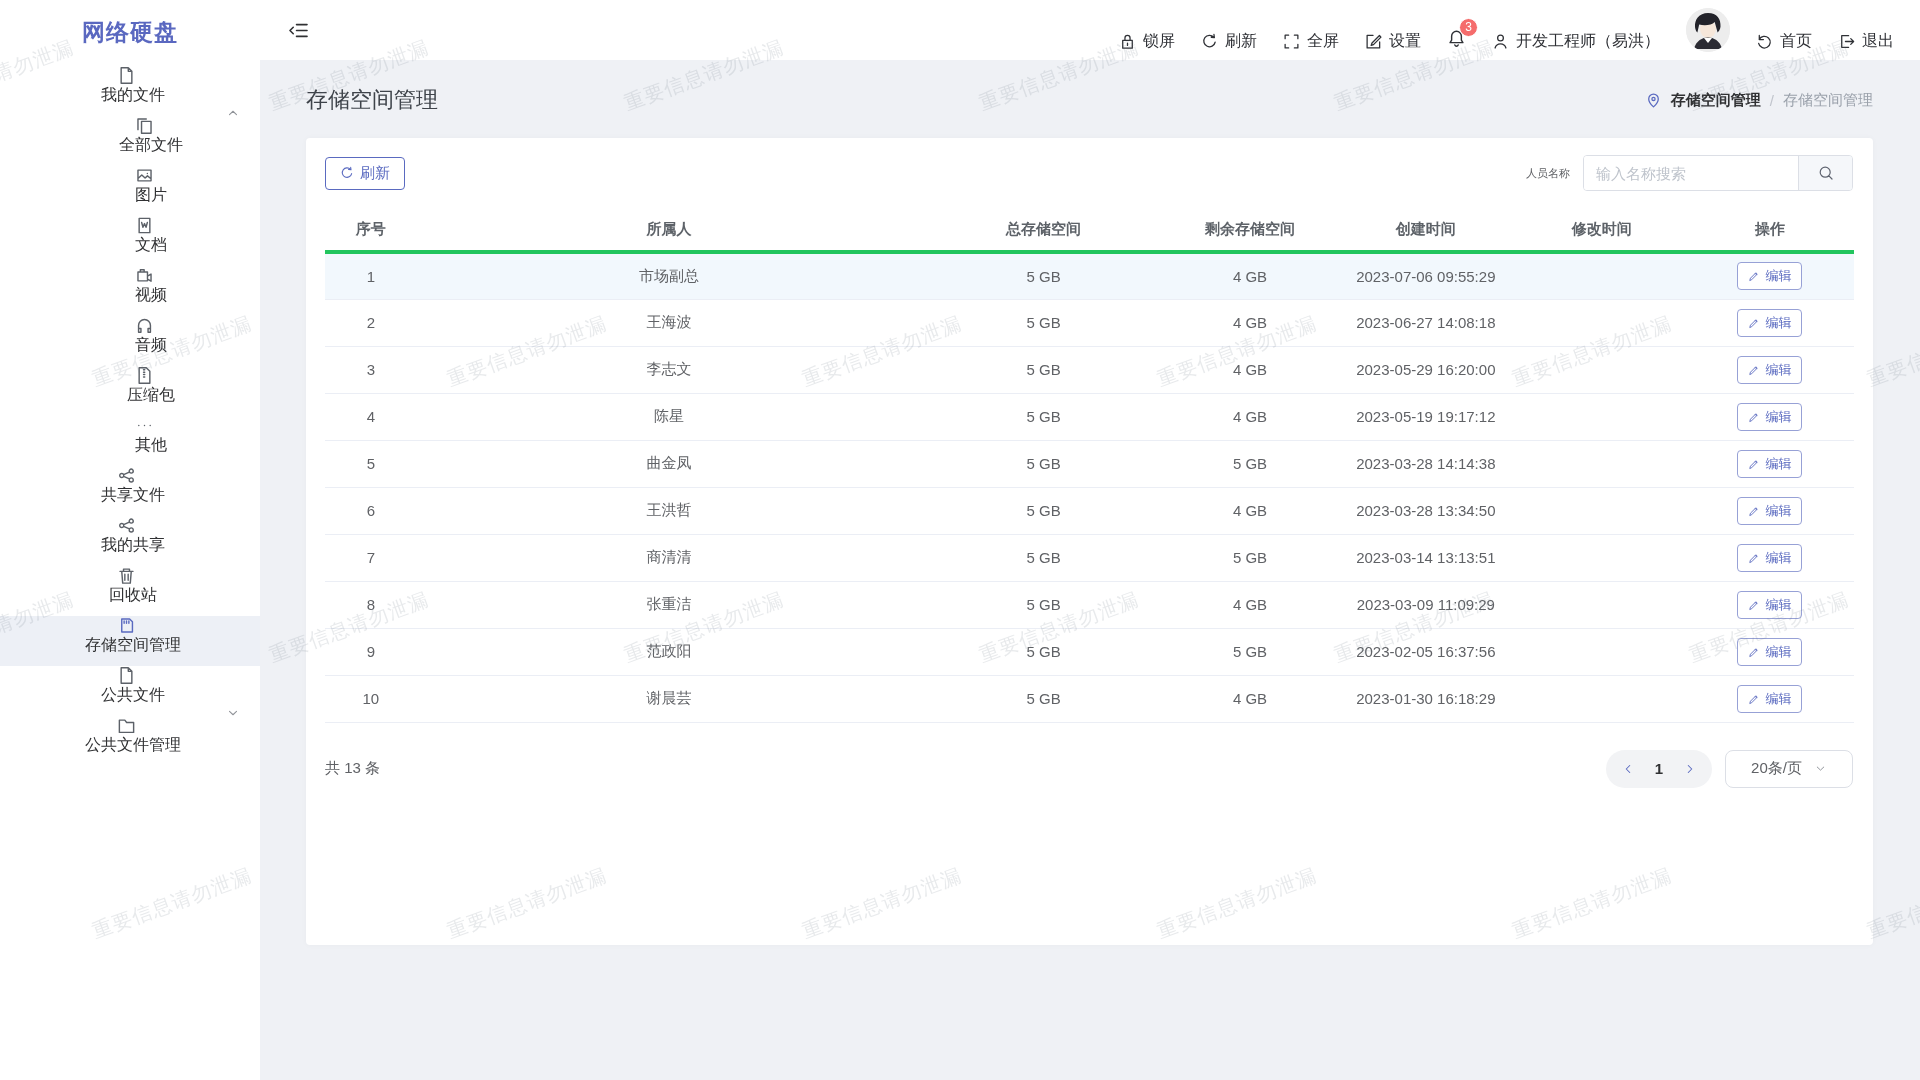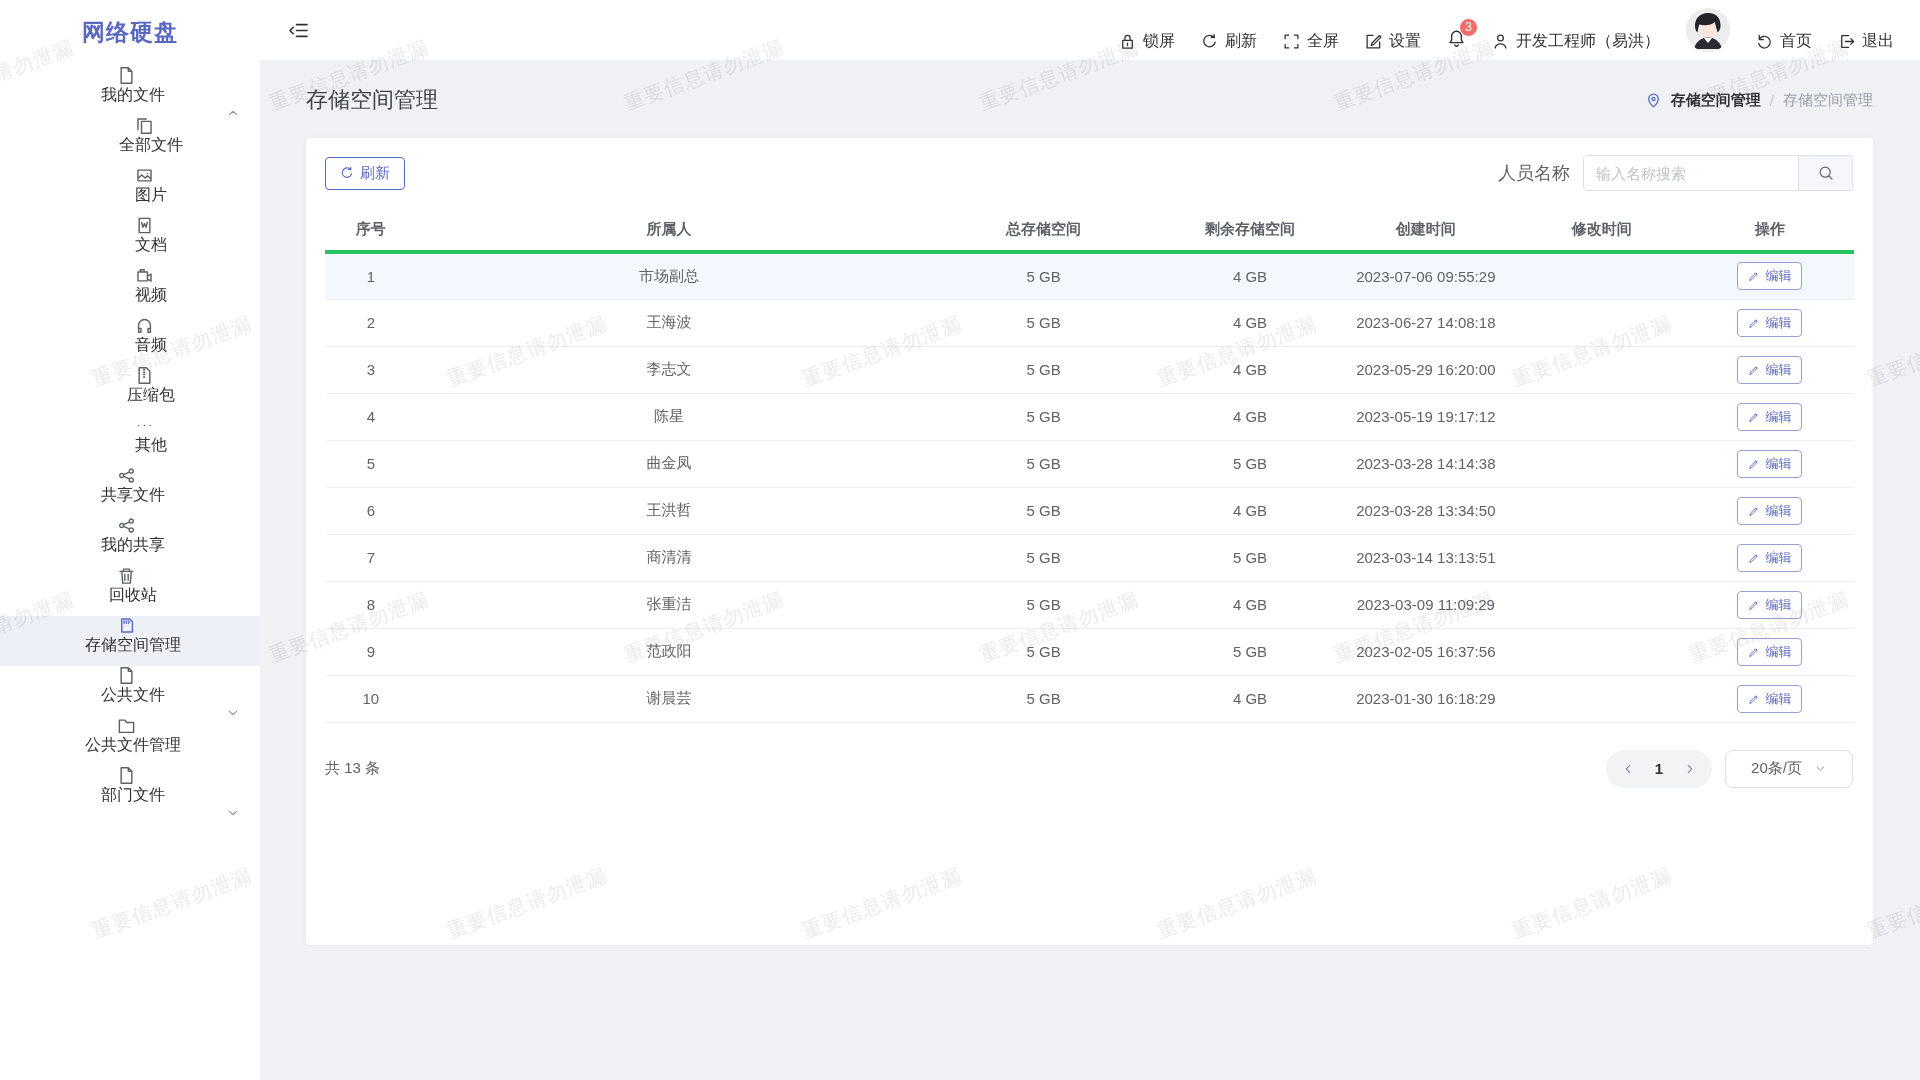--- a/index.html
+++ b/index.html
@@ -54,21 +54,21 @@
 
   
   .card { margin:0 47px 0 46px; background:#fff; border-radius:4px; height:807px;
           box-shadow:0 0 6px rgba(0,0,0,0.03); display:flex; flex-direction:column; }
   .toolbar { display:flex; align-items:center; justify-content:space-between; padding:17px 20px 13px 19px; }
   .btn-refresh { display:inline-flex; align-items:center; gap:6px; height:33px; padding:0 14px;
                  background:#fff; border:1px solid #5a6ac0; border-radius:4px; color:#5a6ac0;
                  font-size:15px; cursor:pointer; font-family:inherit; }
   .btn-refresh [data-icon] { font-size:14px; }
   .search { display:flex; align-items:center; }
-  .search label { font-size:18px; color:#606266; margin-right:13px; }
+  .search label { font-size:11px; color:#606266; margin-right:13px; }
   .search-box { display:flex; height:36px; border:1px solid #dcdfe6; border-radius:4px; overflow:hidden; background:#fff; }
   .search-box input { width:214px; border:none; outline:none; padding:0 12px; font-size:15px;
                       color:#4d7c0f; font-family:inherit; }
   .search-box input::placeholder { color:#bfc4cc; }
   .search-btn { width:54px; background:#f5f7fa; border:none; border-left:1px solid #dcdfe6;
                 color:#5f6470; font-size:16px; cursor:pointer; display:flex; align-items:center; justify-content:center; }
 
   
   table { width:calc(100% - 38px); margin:4px 19px 0; border-collapse:collapse; table-layout:fixed;
           font-size:15px; color:#606266; }
@@ -243,33 +243,20 @@
         </i>
       </div>
       <div class="m-item">
         <i class="mi" data-icon="folder">
           <svg viewBox="0 0 16 16" fill="none" stroke="currentColor" stroke-width="1.2" stroke-linecap="round" stroke-linejoin="round">
             <path d="M2 3.5h4.6l1.5 2H14v8.3H2z"></path>
           </svg>
         </i>
         <span class="ml">公共文件管理</span>
       </div>
-      <div class="m-item">
-        <i class="mi" data-icon="doc">
-          <svg viewBox="0 0 16 16" fill="none" stroke="currentColor" stroke-width="1.2" stroke-linecap="round" stroke-linejoin="round">
-            <path d="M3.5 1.5h6l3 3v10h-9z M9.5 1.5v3h3"></path>
-          </svg>
-        </i>
-        <span class="ml">部门文件</span>
-        <i class="chev" data-icon="chevdown">
-          <svg viewBox="0 0 16 16" fill="none" stroke="currentColor" stroke-width="1.2" stroke-linecap="round" stroke-linejoin="round">
-            <path d="M4 6.2l4 3.8 4-3.8"></path>
-          </svg>
-        </i>
-      </div>
     </nav>
 </aside>
 
 <div class="right">
   <header class="topbar">
     <span class="fold" data-icon="fold">
         <svg viewBox="0 0 16 16" fill="none" stroke="currentColor" stroke-width="1.2" stroke-linecap="round" stroke-linejoin="round">
           <path d="M6.5 3.5h8 M6.5 8h8 M6.5 12.5h8 M4 5.5L1.5 8 4 10.5"></path>
         </svg>
       </span>

